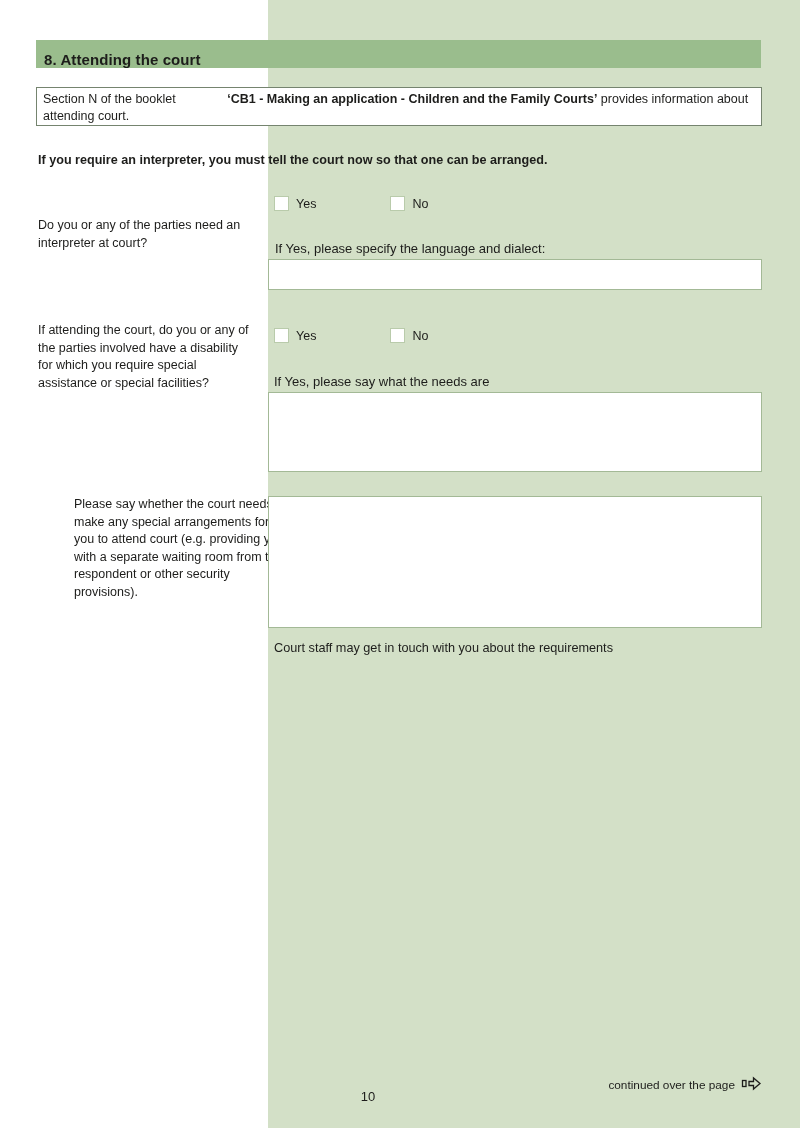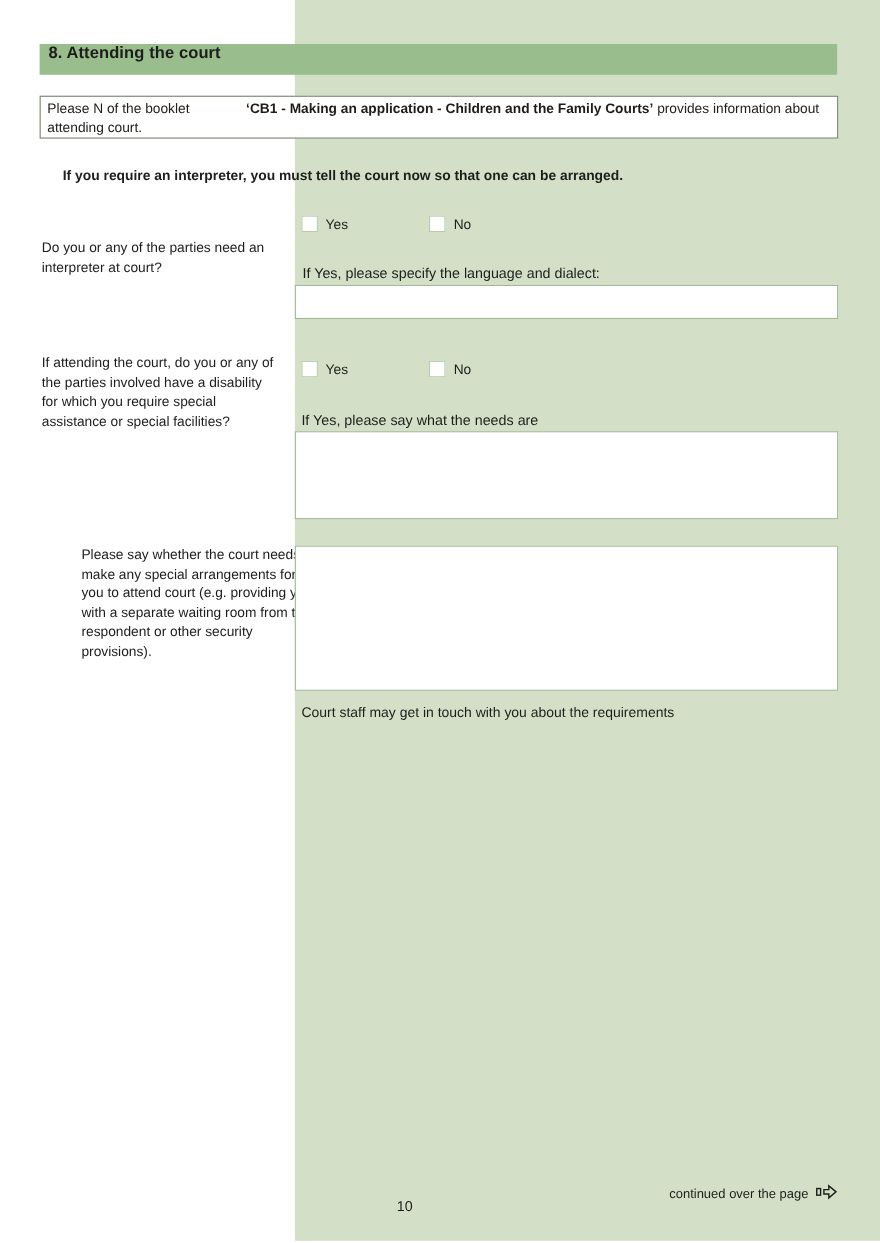--- a/index.html
+++ b/index.html
@@ -11,35 +11,35 @@
     position: relative;
     overflow: hidden;
   }
   .green-panel {
     position: absolute; left: 268px; top: 0; width: 532px; height: 1128px;
     background: #d3e0c7;
   }
   .section-bar {
     position: absolute; left: 36px; top: 40px; width: 725px; height: 28px;
     background: #9abd8d;
-    display: flex; align-items: flex-start;
+    display: flex; align-items: flex-end;
     padding-left: 8px; box-sizing: border-box;
     font-size: 15px; font-weight: 600; letter-spacing: .1px;
   }
   .info-box {
     position: absolute; left: 36px; top: 87px; width: 726px; height: 39px;
     background: #ffffff; border: 1px solid #75846f;
     box-sizing: border-box;
     padding: 3px 6px;
     font-size: 12.5px; line-height: 17px;
   }
   .info-box b { font-weight: 700; margin-left: 48px; }
   .notice {
     position: absolute; left: 38px; top: 153px; width: 700px;
-    font-size: 12.6px; font-weight: 700; margin-left: 19px;
+    font-size: 12.6px; font-weight: 700;
   }
   .q-label {
     position: absolute; left: 38px; width: 215px;
     font-size: 12.5px; line-height: 17.6px;
   }
   .yn-row {
     position: absolute; display: flex; align-items: center;
     font-size: 12.5px;
   }
   .checkbox {
@@ -77,21 +77,21 @@
 </style>
 </head>
 <body>
 
 <div class="green-panel"></div>
 
 <div class="section-bar">
   <span>8. Attending the court</span>
 </div>
 
-<div class="info-box"><span>Please N of the booklet </span><b>‘CB1 - Making an application - Children and the Family Courts’</b><span> provides information about attending court.</span></div>
+<div class="info-box"><span>Section N of the booklet </span><b>‘CB1 - Making an application - Children and the Family Courts’</b><span> provides information about attending court.</span></div>
 
 <div class="notice">If you require an interpreter, you must tell the court now so that one can be arranged.</div>
 
 <div class="q-label" style="top:189px;margin-top:28px;">Do you or any of the parties need an interpreter at court?</div>
 
 <div class="yn-row" style="left:274px; top:196px;">
   <span class="checkbox"></span>
   <span class="yn-label">Yes</span>
   <span class="yn-gap"></span>
   <span class="checkbox"></span>

